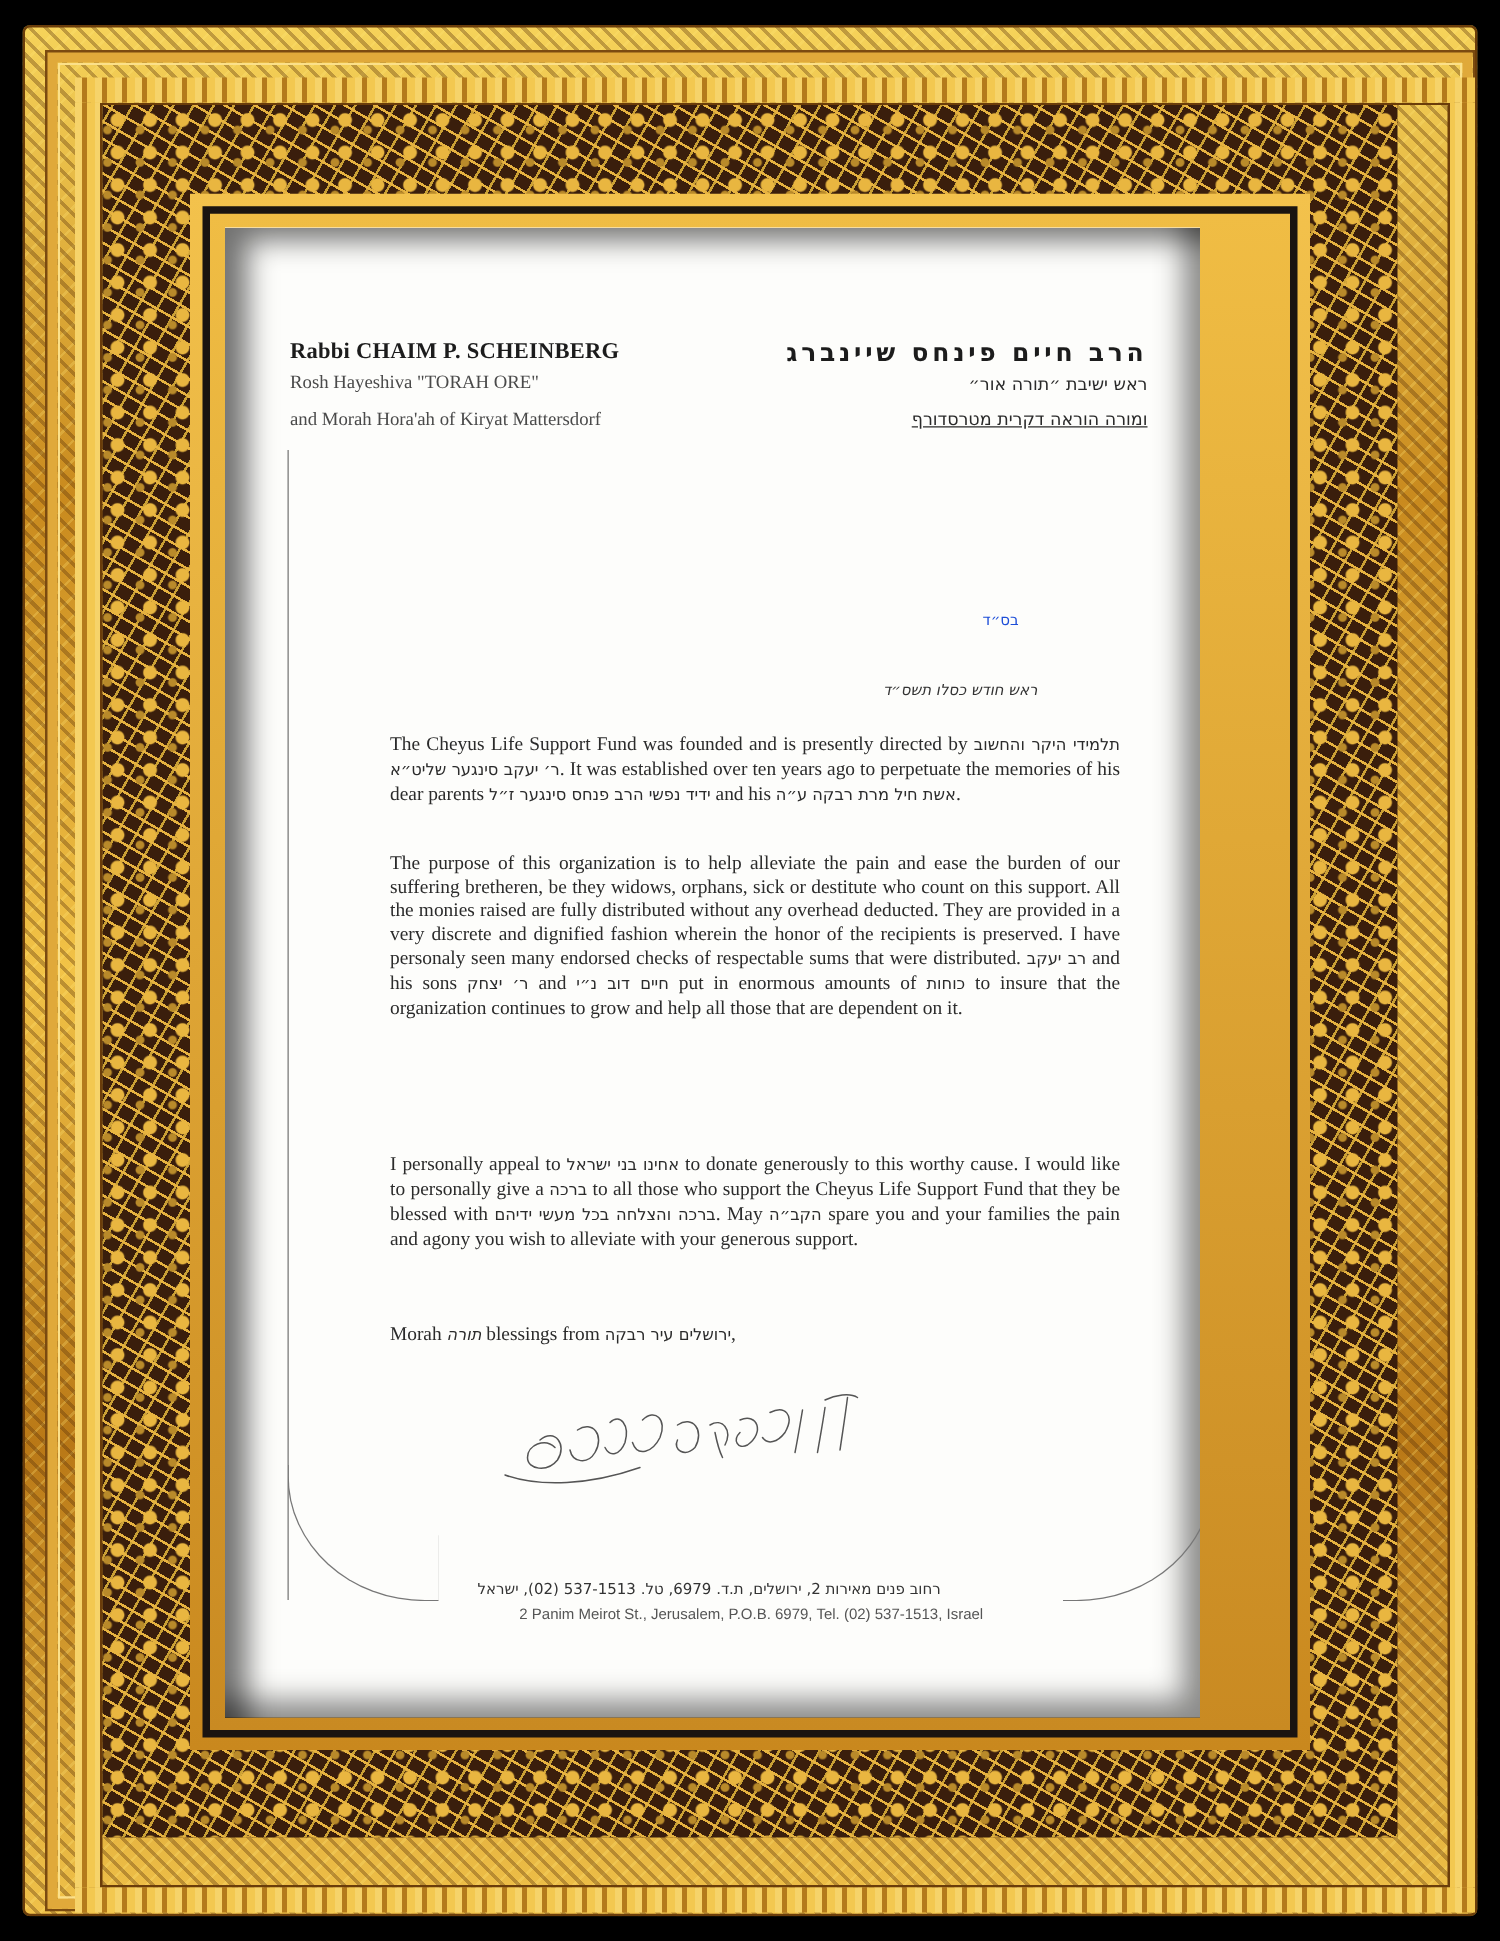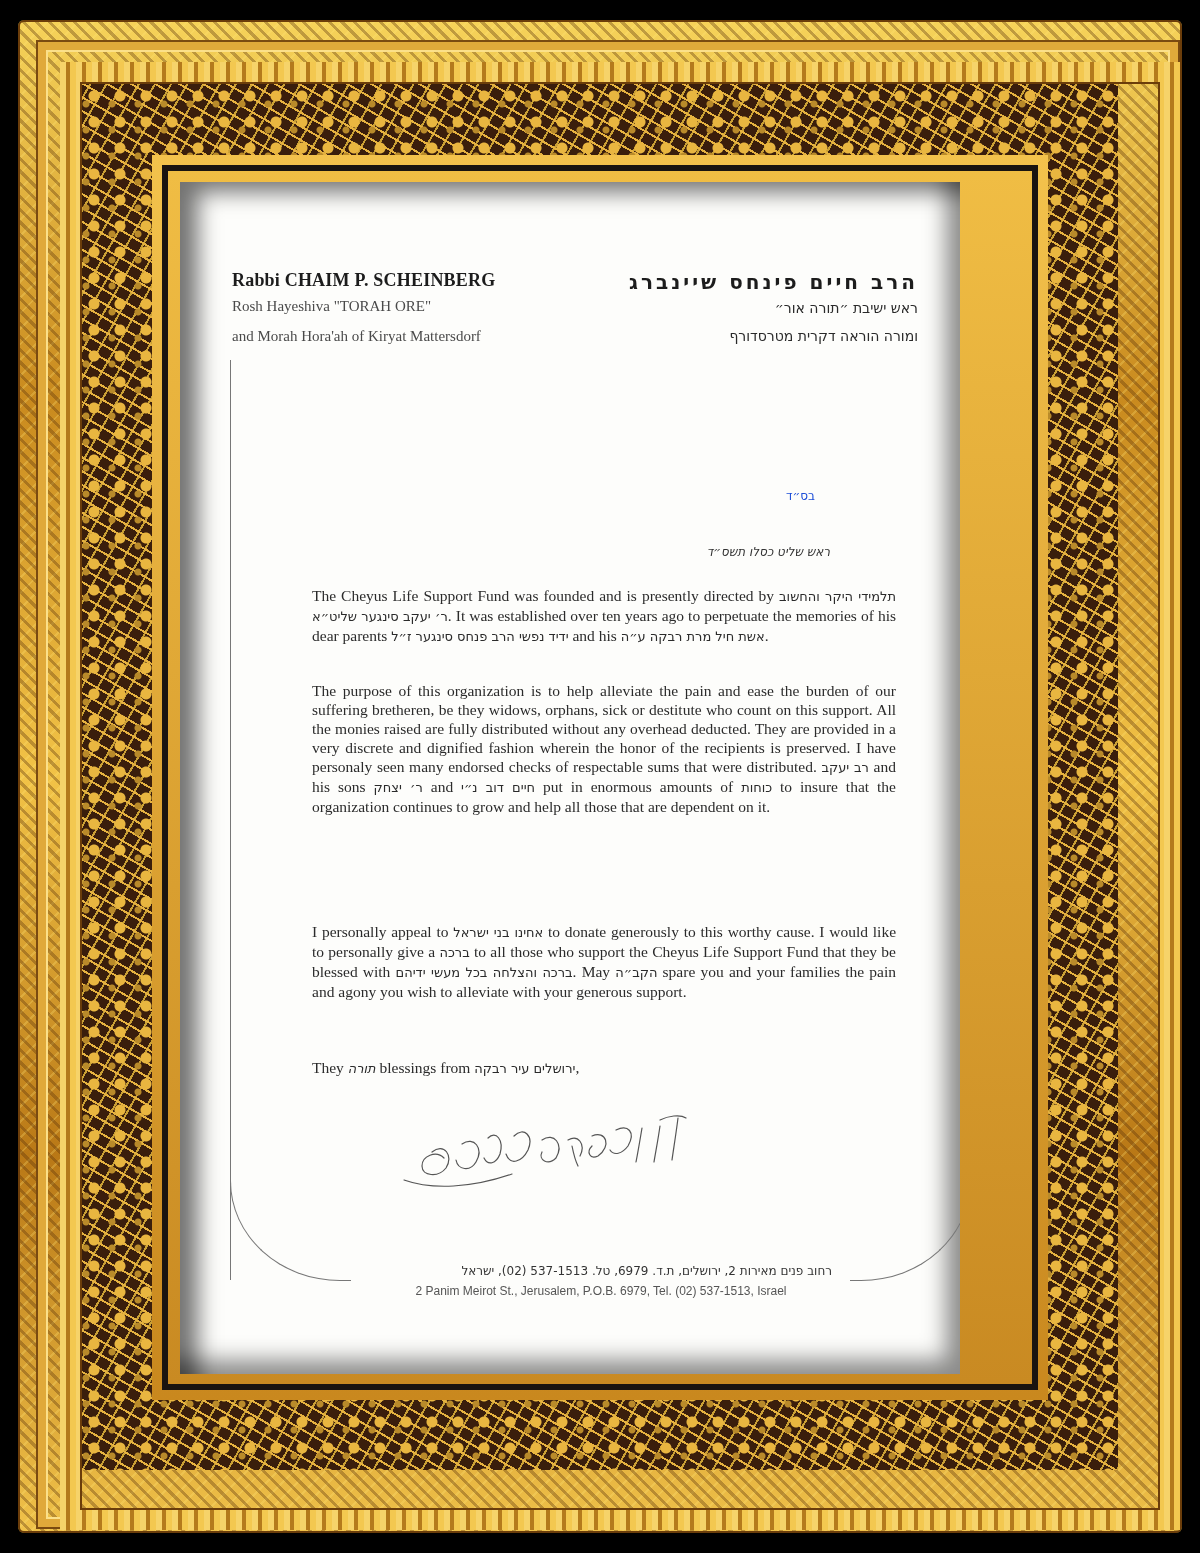--- a/index.html
+++ b/index.html
@@ -35,34 +35,34 @@
     box-shadow: inset 28px 20px 22px -10px rgba(0,0,0,.55), inset -24px -24px 22px -10px rgba(0,0,0,.45);
     overflow:hidden;}
   .abs{position:absolute;margin:0;}
   .lh-name{left:52px;top:88px;font-size:18px;font-weight:bold;color:#1c1c1c;letter-spacing:.2px;}
   .lh-line{font-size:15px;color:#4a4a4a;}
   .lh-l1{left:52px;top:116px;}
   .lh-l2{left:52px;top:146px;}
   .heb{direction:rtl;font-family:"DejaVu Sans",sans-serif;}
   .lh-heb-name{right:42px;top:88px;font-size:20px;font-weight:bold;letter-spacing:3px;color:#1c1c1c;}
   .lh-heb1{right:42px;top:118px;font-size:14px;color:#2a2a2a;}
-  .lh-heb2{right:42px;top:146px;font-size:14px;color:#2a2a2a;}
+  .lh-heb2{right:42px;top:146px;font-size:14px;color:#2a2a2a;text-decoration:underline;}
   .border-box{position:absolute;left:50px;top:178px;width:740px;height:920px;
     border-left:1px solid #777;border-right:1px solid #777;border-bottom:none;}
   .border-curve-l{position:absolute;left:50px;top:990px;width:120px;height:108px;
     border-left:1px solid #777;border-bottom:1px solid #777;border-bottom-left-radius:110px 100px;}
   .border-curve-r{position:absolute;left:670px;top:990px;width:120px;height:108px;
     border-right:1px solid #777;border-bottom:1px solid #777;border-bottom-right-radius:110px 100px;}
   .bss{right:145px;top:307px;font-size:12px;color:#1d4ed8;}
   .date{right:130px;top:363px;font-size:12px;font-style:italic;color:#333;}
   .body{left:132px;width:584px;font-size:15.5px;line-height:19px;color:#2b2b2b;text-align:justify;}
   .p1{top:404px;} .p2{top:499px;} .p3{top:740px;}
   .closing{left:132px;top:877px;font-size:15.5px;color:#2b2b2b;}
   .signature{left:212px;top:918px;}
-  .addr-heb{left:196px;top:1082px;width:450px;text-align:right;font-size:12px;color:#333;background:#fdfdfb;padding:0 6px;}
+  .addr-heb{left:196px;top:1082px;width:450px;text-align:left;font-size:12px;color:#333;background:#fdfdfb;padding:0 6px;}
   .addr-en{left:196px;top:1102px;width:450px;text-align:center;font-size:12px;color:#555;font-family:"Liberation Sans",sans-serif;}
   .h{font-family:"DejaVu Sans",sans-serif;font-size:13px;}
 </style>
 </head>
 <body>
 
 <div class="frame-outer"></div>
 <div class="frame-outer-trim"></div>
 <div class="frame-bead"></div>
 <div class="frame-ornate"></div>
@@ -78,36 +78,36 @@
 
   <p class="abs heb lh-heb-name">הרב חיים פינחס שיינברג</p>
   <p class="abs heb lh-heb1">ראש ישיבת ״תורה אור״</p>
   <p class="abs heb lh-heb2">ומורה הוראה דקרית מטרסדורף</p>
 
   <div class="border-box"></div>
   <div class="border-curve-l"></div>
   <div class="border-curve-r"></div>
 
   <p class="abs heb bss">בס״ד</p>
-  <p class="abs heb date">ראש שליט כסלו תשס״ד</p>
+  <p class="abs heb date">ראש חודש כסלו תשס״ד</p>
 
   <p class="abs body p1">
     <span>The Cheyus Life  Support Fund was founded and  is presently  directed  by </span><span class="h" dir="rtl">תלמידי היקר והחשוב ר׳ יעקב סינגער שליט״א</span><span>.  It was established over ten years ago to perpetuate the memories of his dear parents </span><span class="h" dir="rtl">ידיד נפשי הרב פנחס סינגער ז״ל</span><span> and his </span><span class="h" dir="rtl">אשת חיל מרת רבקה ע״ה</span><span>.</span>
   </p>
 
   <p class="abs body p2">
     <span>The  purpose of this organization is to help alleviate  the pain and ease the burden of our suffering bretheren, be they widows, orphans, sick or destitute who count on this support. All the monies raised are fully distributed without any overhead deducted.  They are provided in a very discrete and dignified fashion wherein the honor of the recipients is preserved. I have personaly seen many endorsed checks  of  respectable sums that  were distributed.  </span><span class="h" dir="rtl">רב יעקב</span><span>  and  his  sons </span><span class="h" dir="rtl">ר׳ יצחק</span><span> and </span><span class="h" dir="rtl">חיים דוב נ״י</span><span> put  in  enormous  amounts  of </span><span class="h" dir="rtl">כוחות</span><span>  to  insure  that  the  organization continues to grow and help all those that are dependent on it.</span>
   </p>
 
   <p class="abs body p3">
     <span>I personally appeal to </span><span class="h" dir="rtl">אחינו בני ישראל</span><span> to donate generously to this worthy cause.  I would like to personally give a </span><span class="h" dir="rtl">ברכה</span><span> to all those who support the Cheyus Life Support Fund that they be blessed with </span><span class="h" dir="rtl">ברכה והצלחה בכל מעשי ידיהם</span><span>.  May </span><span class="h" dir="rtl">הקב״ה</span><span>  spare you and your families the pain and agony you wish to alleviate with your generous support.</span>
   </p>
 
   <p class="abs closing">
-    <span>They </span><span class="h" dir="rtl" style="font-style:italic">תורה</span><span> blessings from </span><span class="h" dir="rtl">ירושלים עיר רבקה</span><span>,</span>
+    <span>Morah </span><span class="h" dir="rtl" style="font-style:italic">תורה</span><span> blessings from </span><span class="h" dir="rtl">ירושלים עיר רבקה</span><span>,</span>
   </p>
 
   <div class="abs signature" title="חיים פינחס שיינברג">
     <svg width="300" height="110" viewBox="0 0 300 110">
       <g fill="none" stroke="#555" stroke-width="1.2" stroke-linecap="round">
         <path d="M268 20 C276 16 288 14 294 18 M286 18 C284 34 282 46 280 60"></path>
         <path d="M268 26 C266 40 264 50 262 62"></path>
         <path d="M250 28 C248 40 246 52 244 62"></path>
         <path d="M224 30 C236 24 244 32 236 46 C230 54 222 56 218 50"></path>
         <path d="M200 36 C214 30 220 46 206 56 C198 60 194 52 200 46"></path>

